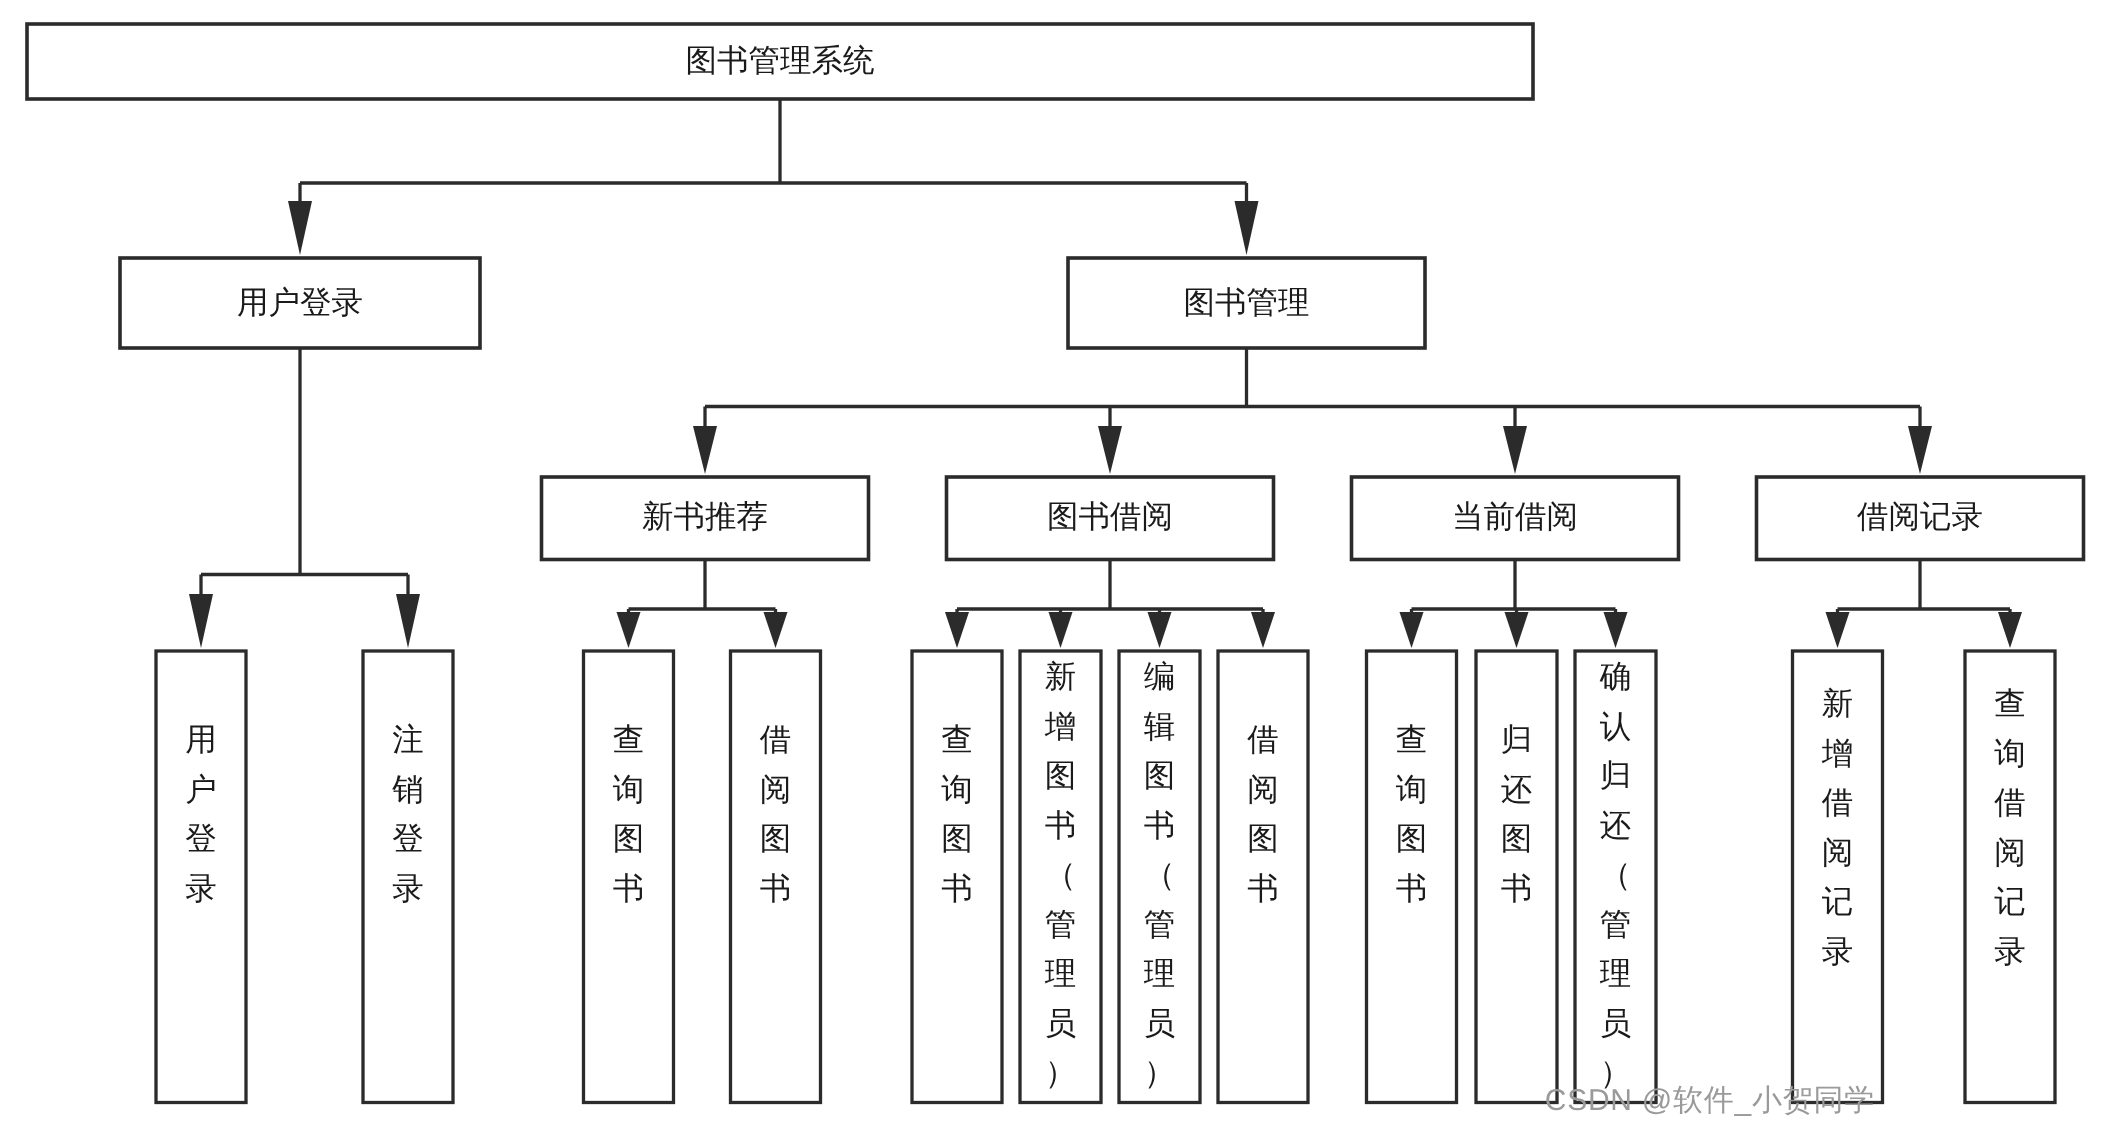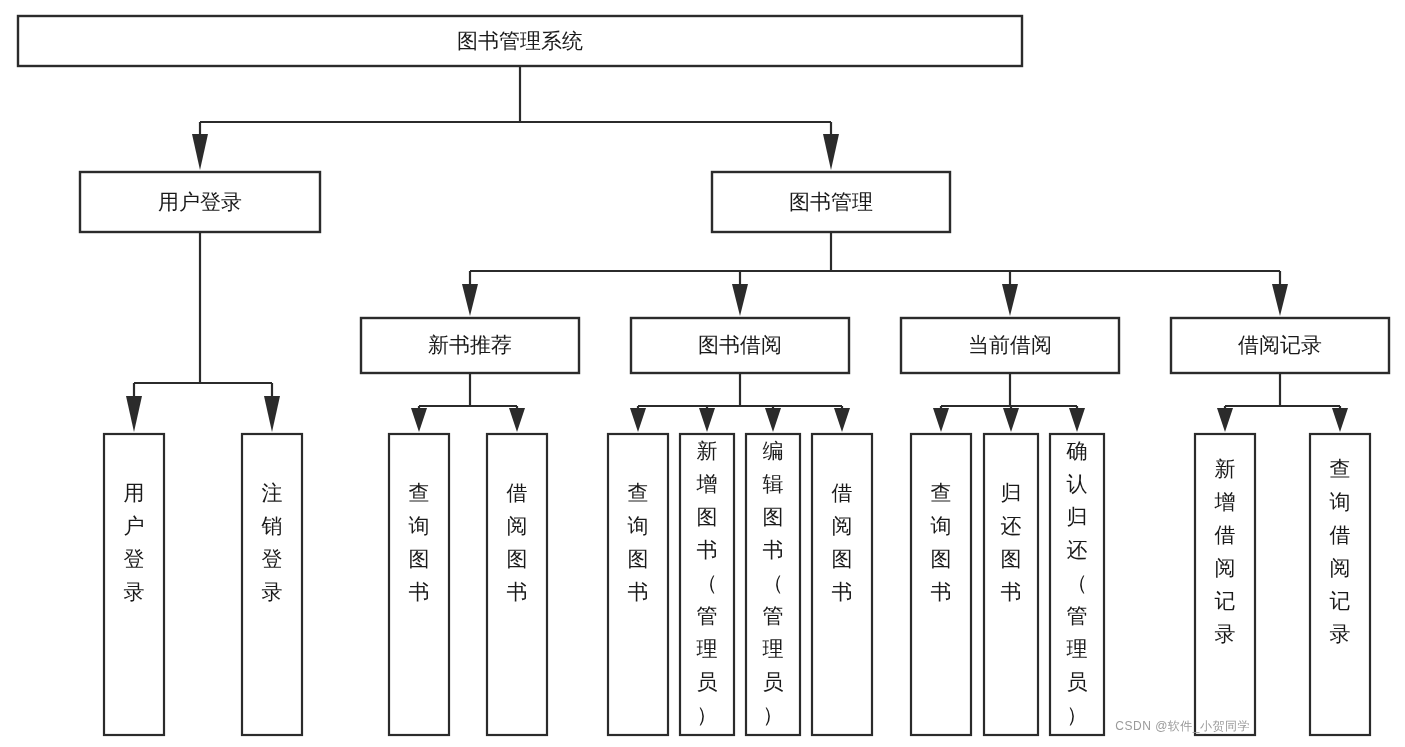--- a/index.html
+++ b/index.html
@@ -53,23 +53,23 @@
   }
   .node-label-v {
     fill: #1a1a1a;
     font-family: "Liberation Sans", "DejaVu Sans", sans-serif;
     font-size: 21px;
     text-anchor: middle;
   }
   .watermark-text {
     position: absolute;
     right: 10px;
-    bottom: 12px;
-    font-family: "Liberation Sans", "DejaVu Sans", sans-serif;
-    font-size: 12px;
+    bottom: 0;
+    font-family: "Liberation Sans", "DejaVu Sans", sans-serif;
+    font-size: 20px;
     color: #9a9a9a;
     white-space: nowrap;
     letter-spacing: 0.5px;
   }
 </style>
 </head>
 <body>
 
 <div id="diagram-root">
 

